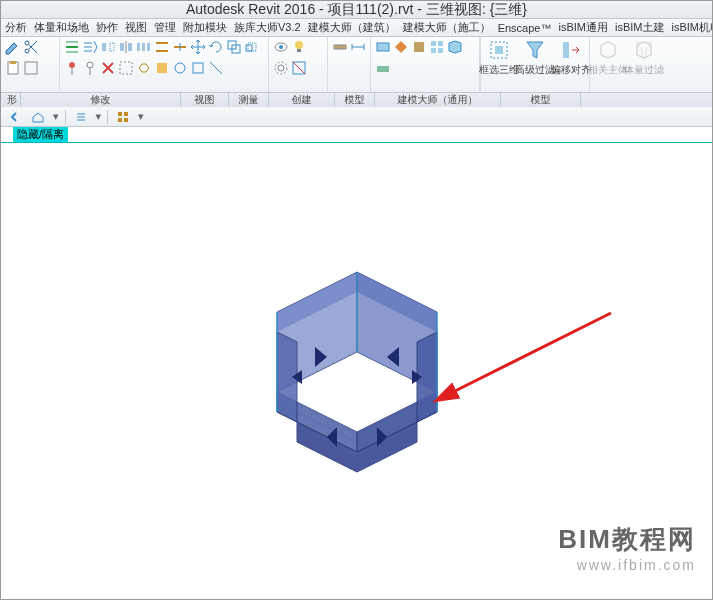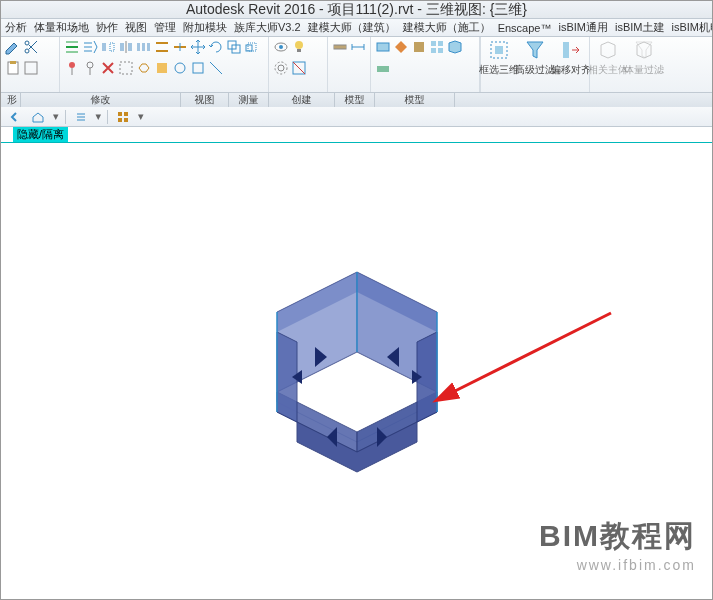--- a/index.html
+++ b/index.html
@@ -21,21 +21,21 @@
   .panel-bar-cell { padding: 0 6px; border-right: 1px solid #c0c9d2; display: flex; align-items: center; }
   .toolbar2 { height: 20px; background: linear-gradient(#f7f9fb, #eaeff4); border-bottom: 1px solid #c0c9d2; display: flex; align-items: center; padding: 0 4px; gap: 6px; }
   .toolbar2 .btn { width: 18px; height: 16px; display: flex; align-items: center; justify-content: center; border: 1px solid transparent; border-radius: 2px; }
   .toolbar2 .sep { width: 1px; height: 14px; background: #c0c9d2; }
   .info-band { height: 16px; background: #fff; border-bottom: 1px solid #00b8ba; display: flex; padding-left: 12px; }
   .info-band .tag { background: #00d8db; color: #000; font-size: 11px; padding: 0 4px; display: flex; align-items: center; }
   .viewport { position: relative; width: 100%; height: 440px; background: #fff; }
   .hexagon-scene { position: absolute; left: 50%; top: 50%; transform: translate(-50%, -50%); }
   .arrow { position: absolute; }
   .watermark { position: absolute; right: 16px; bottom: 10px; text-align: right; color: #888; }
-  .watermark .big { font-size: 30px; font-weight: bold; color: #666; letter-spacing: 2px; }
+  .watermark .big { font-size: 26px; font-weight: bold; color: #666; letter-spacing: 2px; }
   .watermark .small { font-size: 14px; letter-spacing: 2px; color: #aaa; }
   .disabled-icon { opacity: 0.45; }
 </style>
 </head>
 <body>
 
 <div class="titlebar">
   <span>Autodesk Revit 2016 -   项目111(2).rvt - 三维视图: {三维}</span>
 </div>
 
@@ -340,20 +340,21 @@
   </div>
 </div>
 
 <div class="panel-bar">
   <div class="panel-bar-cell" style="width:20px">形</div>
   <div class="panel-bar-cell" style="width:160px;justify-content:center">修改</div>
   <div class="panel-bar-cell" style="width:48px;justify-content:center">视图</div>
   <div class="panel-bar-cell" style="width:40px;justify-content:center">测量</div>
   <div class="panel-bar-cell" style="width:66px;justify-content:center">创建</div>
   <div class="panel-bar-cell" style="width:40px;justify-content:center">模型</div>
+  <div class="panel-bar-cell" style="width:126px;justify-content:center">建模大师（通用）</div>
   <div class="panel-bar-cell" style="width:80px;justify-content:center">模型</div>
 </div>
 
 <div class="toolbar2">
   <div class="btn">
       <svg width="12" height="12" viewBox="0 0 12 12">
         <path d="M8 2 L4 6 L8 10" fill="none" stroke="#3a8fc8" stroke-width="2"></path>
       </svg>
     </div>
   <div class="btn">

